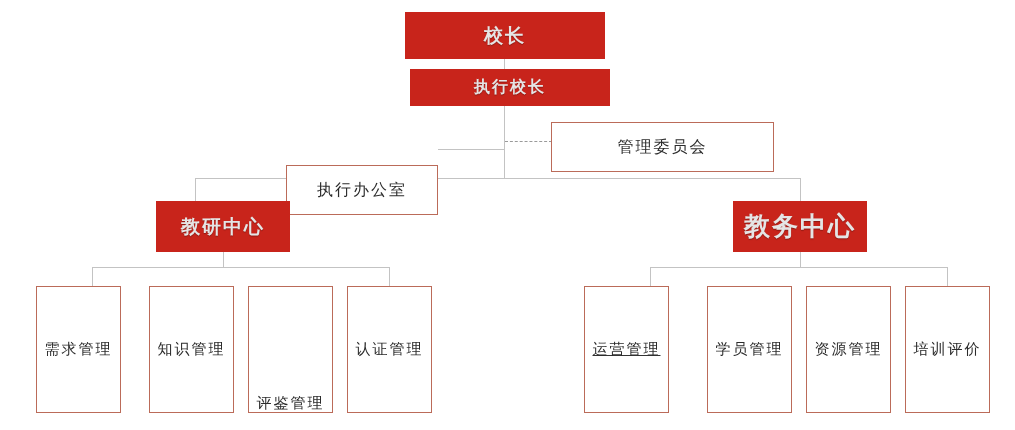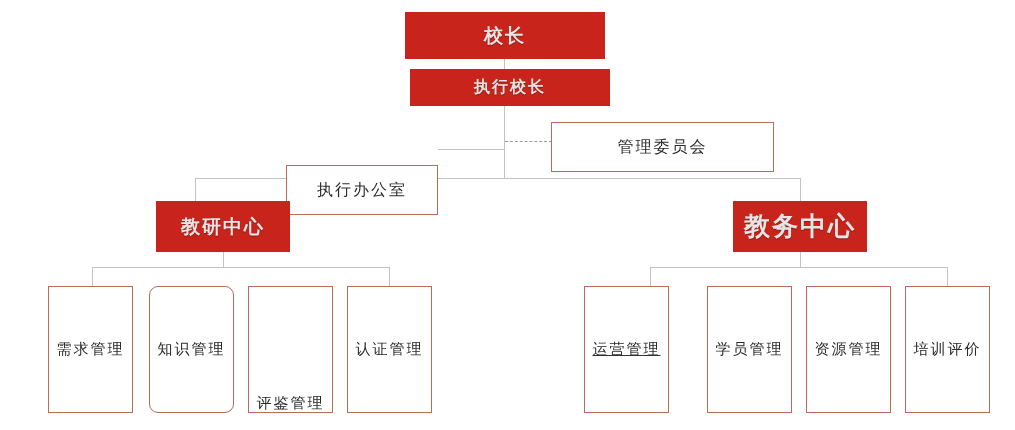--- a/index.html
+++ b/index.html
@@ -146,24 +146,24 @@
   </div>
 
   <div class="node filled" id="n-research-ctr">
     <span class="node-label">教研中心</span>
   </div>
 
   <div class="node filled" id="n-academic-ctr">
     <span class="node-label">教务中心</span>
   </div>
 
-  <div class="node outlined leaf" style="left:48px;">
+  <div class="node outlined leaf" style="left:36px;">
     <span class="node-label">需求管理</span>
   </div>
-  <div class="node outlined leaf" style="left:149px;border-radius:9px;">
+  <div class="node outlined leaf" style="left:149px;">
     <span class="node-label">知识管理</span>
   </div>
   <div class="node outlined leaf" style="left:248px;align-items:flex-end;">
     <span class="node-label">评鉴管理</span>
   </div>
   <div class="node outlined leaf" style="left:347px;">
     <span class="node-label">认证管理</span>
   </div>
 
   <div class="node outlined leaf" style="left:584px;text-decoration:underline;">

